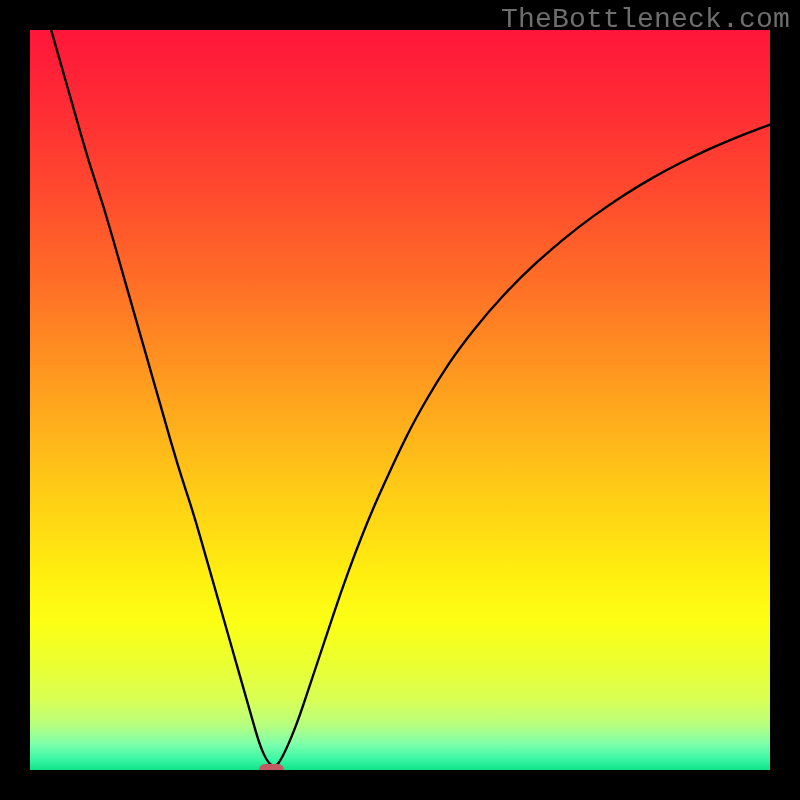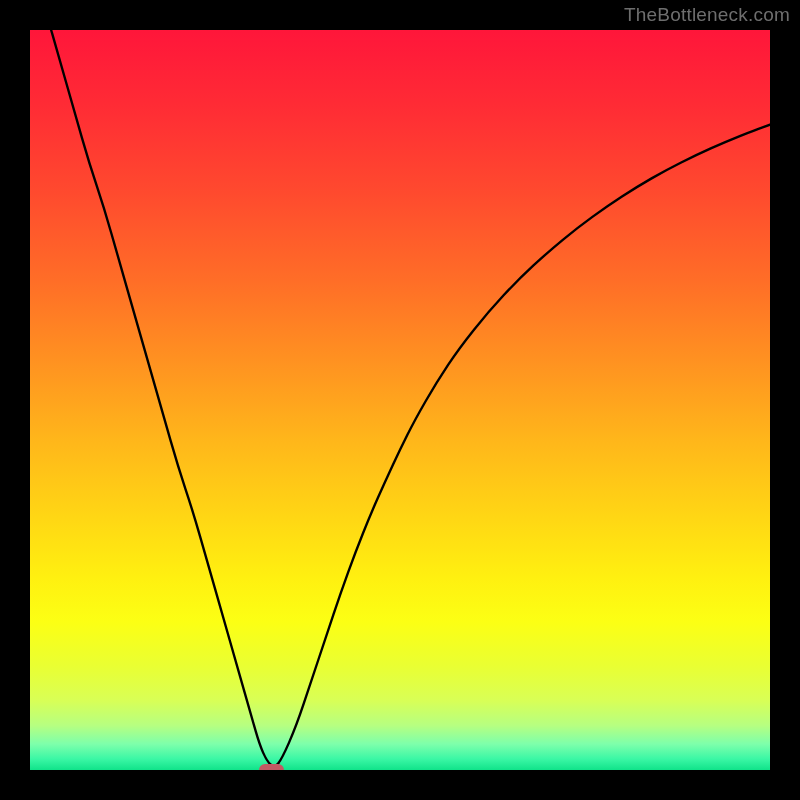--- a/index.html
+++ b/index.html
@@ -39,23 +39,23 @@
     left: 0;
     top: 0;
     width: 100%;
     height: 100%;
   }
   .watermark {
     position: absolute;
     top: 4px;
     right: 10px;
     color: #6e6e6e;
-    font-size: 19px;
+    font-size: 28px;
     letter-spacing: 0.2px;
-    font-family: Liberation Sans, sans-serif;
+    font-family: Liberation Mono, monospace;
   }
   .marker {
     position: absolute;
     height: 12px;
     border-radius: 6px;
     background: #c15a63;
   }
 </style>
 </head>
 <body>

